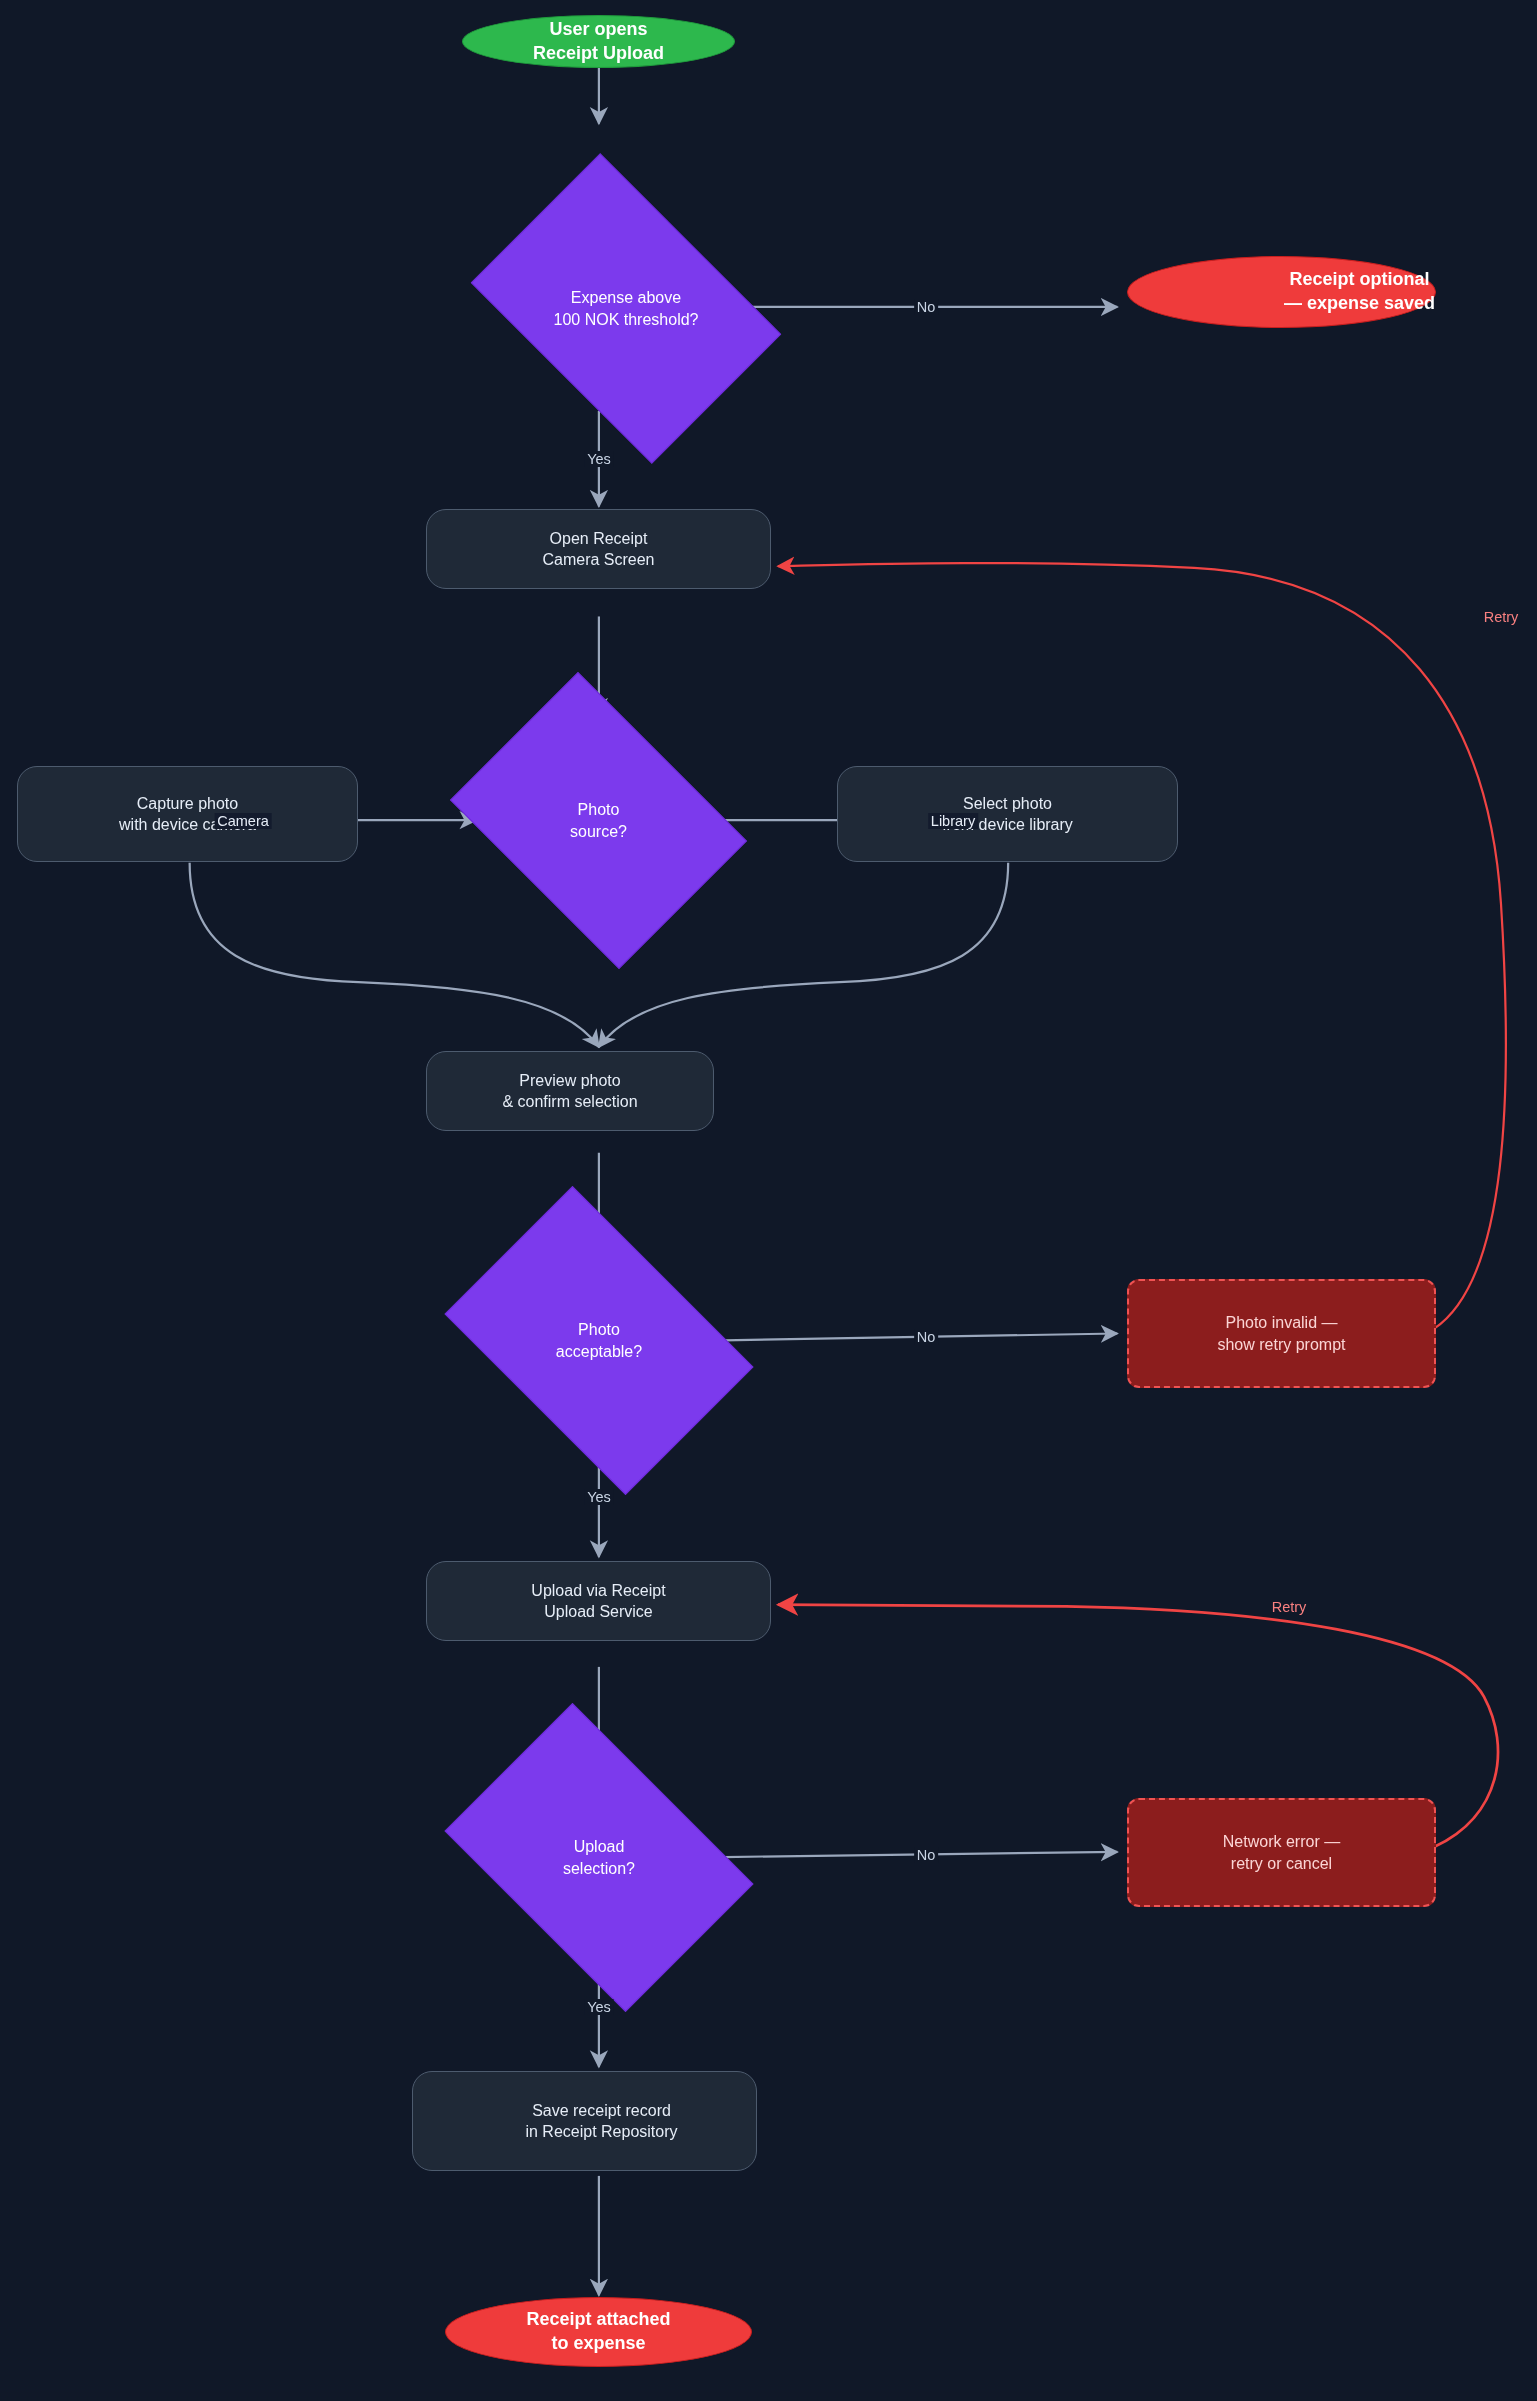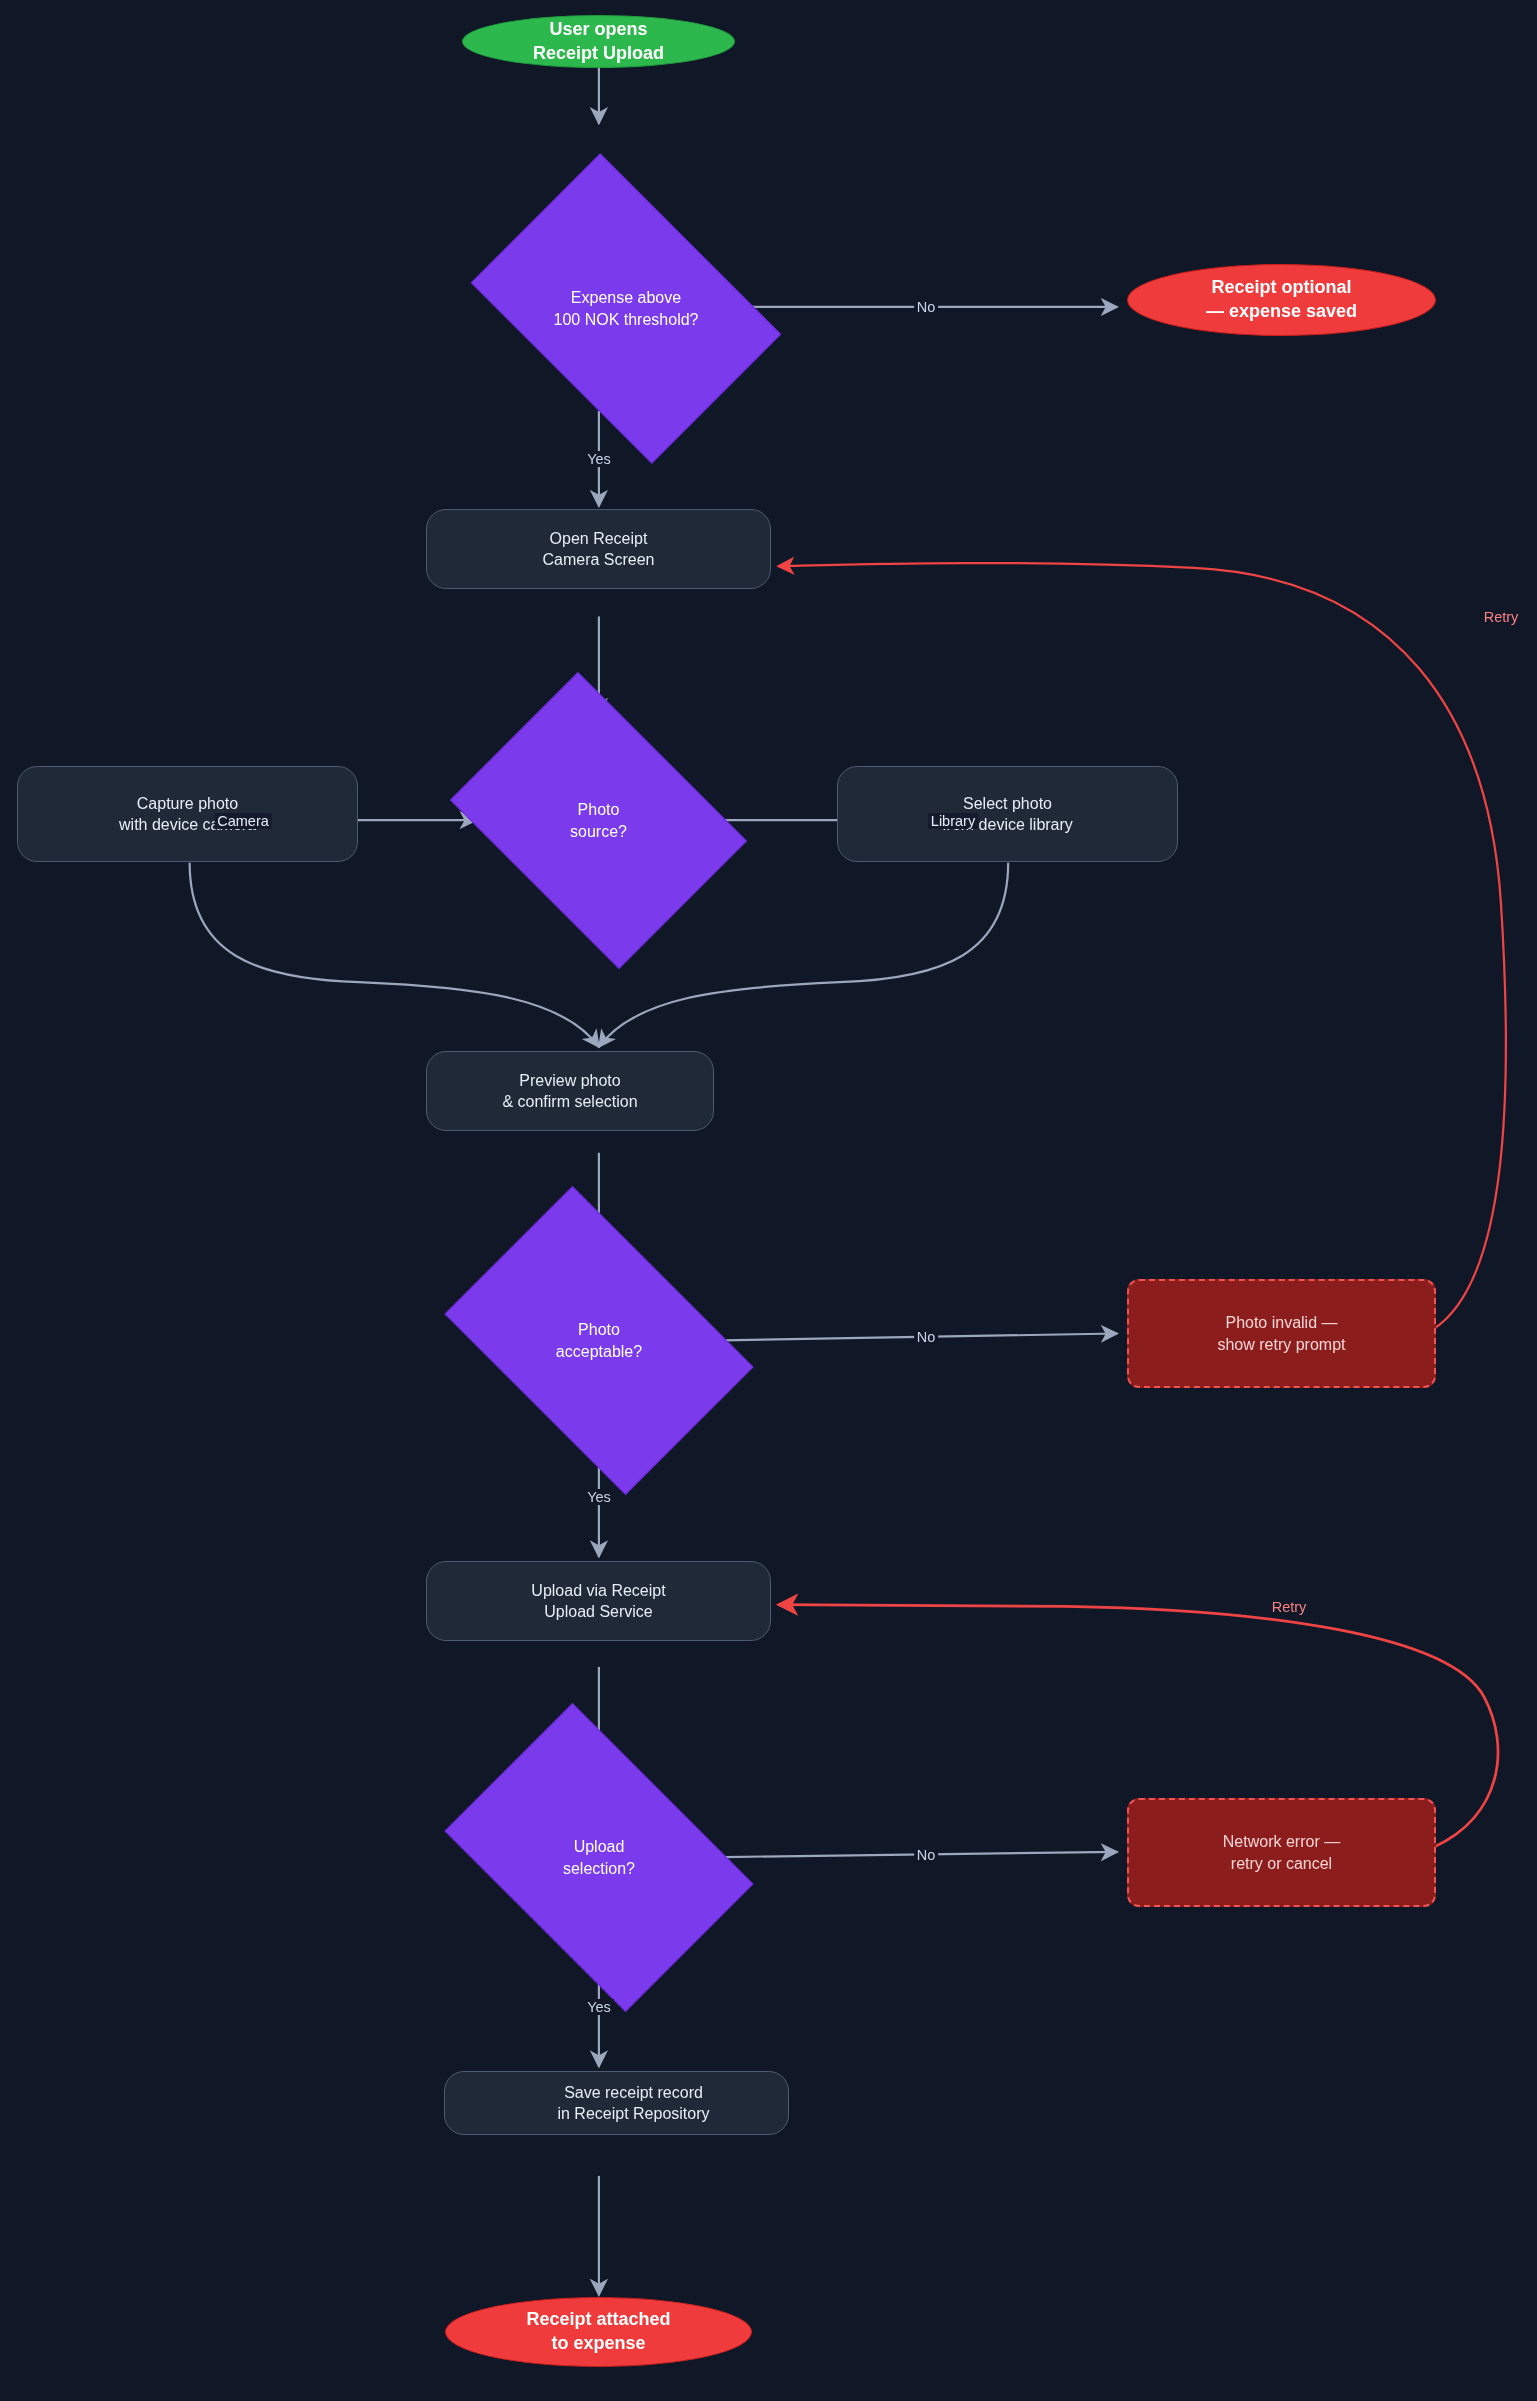--- a/index.html
+++ b/index.html
@@ -165,21 +165,21 @@
     <span>User opens
 Receipt Upload</span>
   </div>
 
   <div class="node decision" style="left:498px; top:217px; width:256px; height:183px;justify-content:center;">
     <span class="diamond-shape"></span>
     <span class="diamond-label">Expense above
 100 NOK threshold?</span>
   </div>
 
-  <div class="node terminal-end" style="left:1127px; top:264px; width:309px; height:72px;">
+  <div class="node terminal-end" style="left:1127px; top:256px; width:309px; height:72px;justify-content:flex-end;">
     <span>Receipt optional
 — expense saved</span>
   </div>
 
   <div class="node process" style="left:426px; top:509px; width:345px; height:80px;">
     <span>Open Receipt
 Camera Screen</span>
   </div>
 
   <div class="node decision" style="left:479px; top:730px; width:239px; height:181px;">
@@ -223,21 +223,21 @@
     <span class="diamond-shape"></span>
     <span class="diamond-label">Upload
 selection?</span>
   </div>
 
   <div class="node error" style="left:1127px; top:1798px; width:309px; height:109px;">
     <span>Network error —
 retry or cancel</span>
   </div>
 
-  <div class="node process" style="left:444px; top:2071px; width:345px; height:64px;padding-left:34px;">
+  <div class="node process" style="left:412px; top:2071px; width:345px; height:100px;padding-left:34px;">
     <span>Save receipt record
 in Receipt Repository</span>
   </div>
 
   <div class="node terminal-end" style="left:445px; top:2297px; width:307px; height:70px;">
     <span>Receipt attached
 to expense</span>
   </div>
 
   <span class="edge-label" style="left:926px; top:307px;">No</span>

